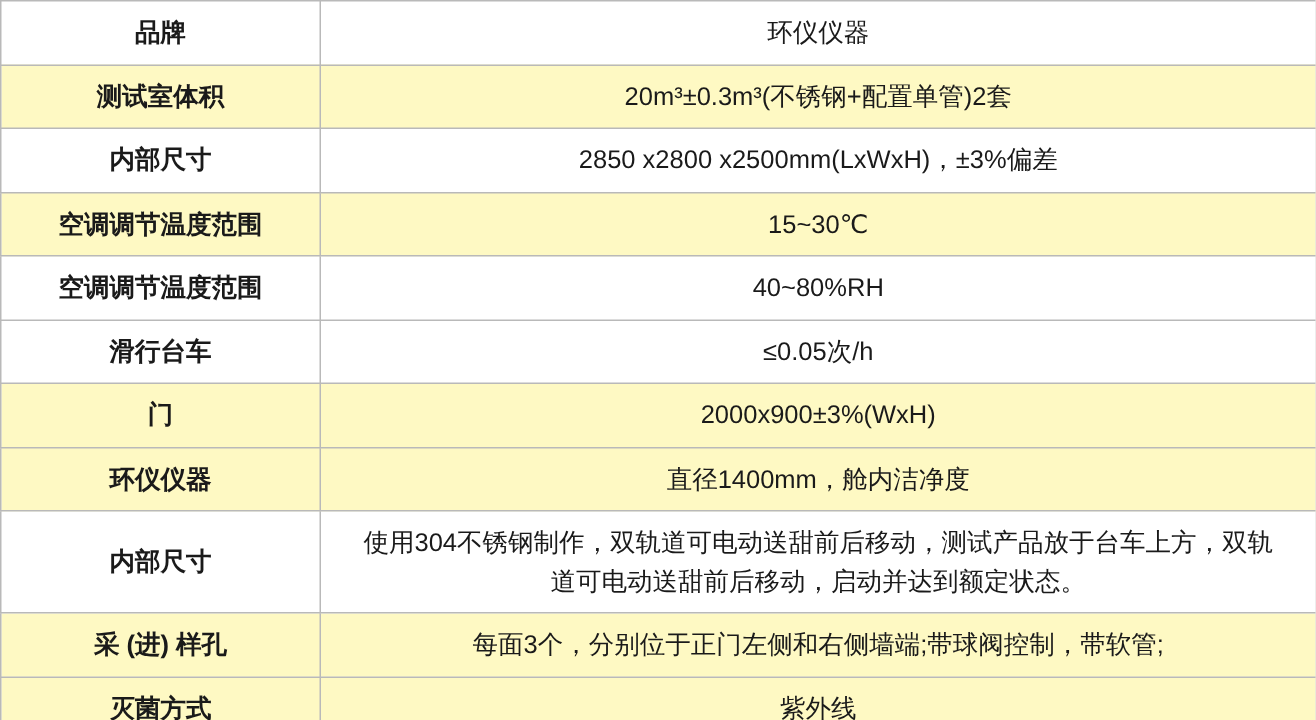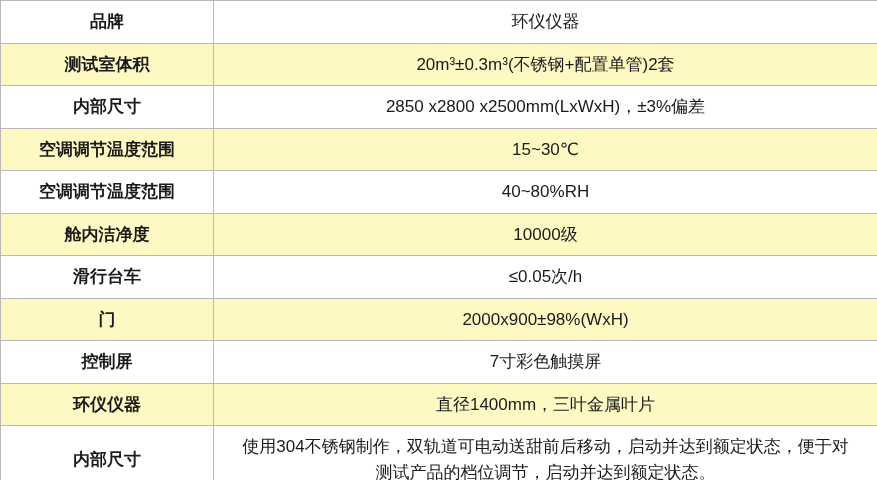--- a/index.html
+++ b/index.html
@@ -72,45 +72,41 @@
         <td class="value">2850 x2800 x2500mm(LxWxH)，±3%偏差</td>
       </tr>
       <tr class="alt">
         <td class="label">空调调节温度范围</td>
         <td class="value">15~30℃</td>
       </tr>
       <tr class="plain">
         <td class="label">空调调节温度范围</td>
         <td class="value">40~80%RH</td>
       </tr>
-      <tr class="alt">
-        <td class="label">舱内洁净度</td>
-        <td class="value">10000级</td>
-      </tr>
       <tr class="plain">
         <td class="label">滑行台车</td>
         <td class="value">≤0.05次/h</td>
       </tr>
       <tr class="alt">
         <td class="label">门</td>
-        <td class="value">2000x900±98%(WxH)</td>
-      </tr>
-      <tr class="plain">
-        <td class="label">控制屏</td>
-        <td class="value">7寸彩色触摸屏</td>
+        <td class="value">2000x900±3%(WxH)</td>
       </tr>
       <tr class="alt">
         <td class="label">环仪仪器</td>
-        <td class="value">直径1400mm，三叶金属叶片</td>
+        <td class="value">直径1400mm，舱内洁净度</td>
       </tr>
       <tr class="plain">
         <td class="label">内部尺寸</td>
         <td class="value">
-          <span class="multiline">使用304不锈钢制作，双轨道可电动送甜前后移动，启动并达到额定状态，便于对测试产品的档位调节，启动并达到额定状态。</span>
+          <span class="multiline">使用304不锈钢制作，双轨道可电动送甜前后移动，测试产品放于台车上方，双轨道可电动送甜前后移动，启动并达到额定状态。</span>
         </td>
+      </tr>
+      <tr class="alt">
+        <td class="label">采 (进) 样孔</td>
+        <td class="value">每面3个，分别位于正门左侧和右侧墙端;带球阀控制，带软管;</td>
       </tr>
       <tr class="alt">
         <td class="label">灭菌方式</td>
         <td class="value">紫外线</td>
       </tr>
     </tbody>
   </table>
 </div>
 
 </body></html>

